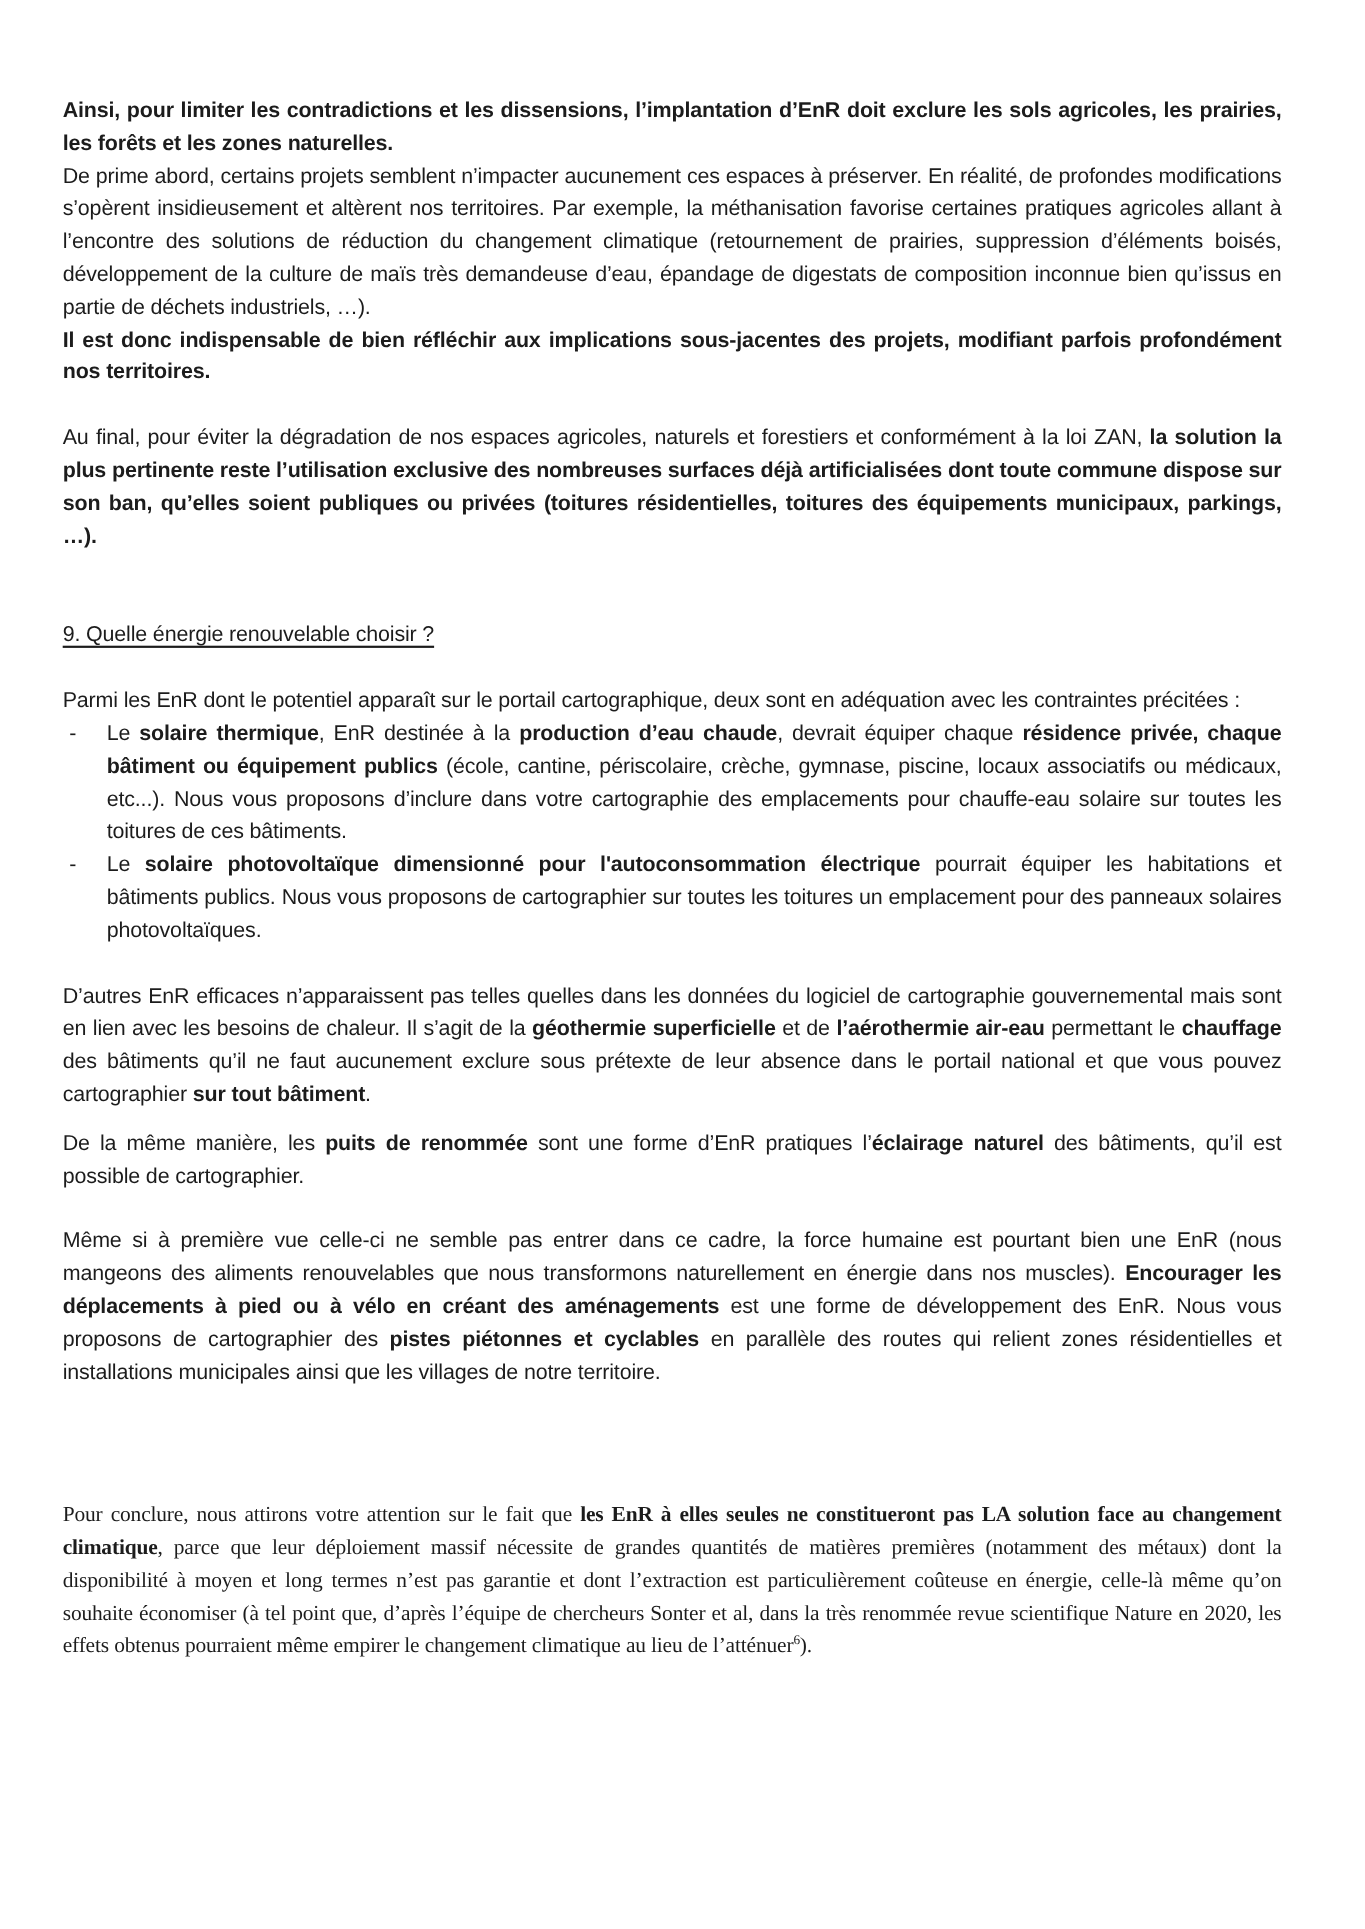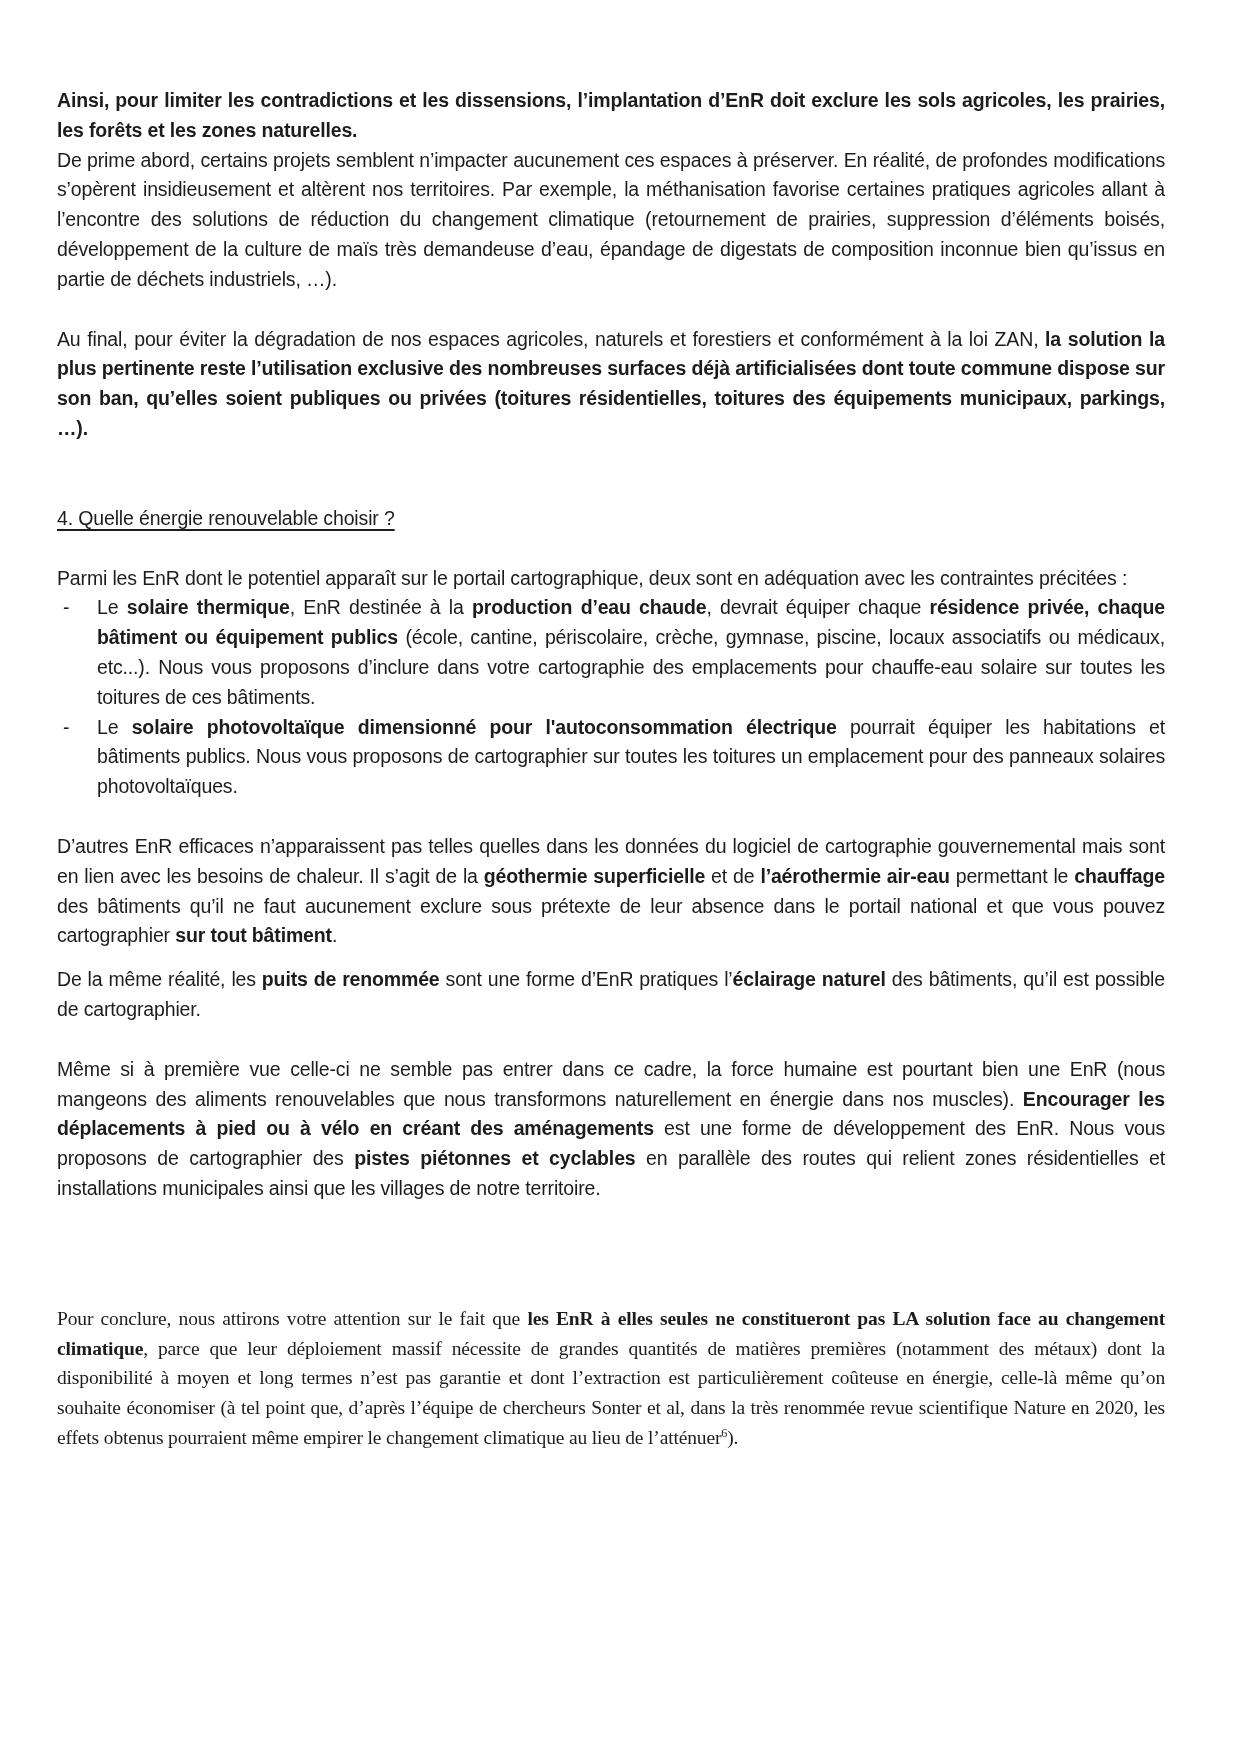--- a/index.html
+++ b/index.html
@@ -64,23 +64,24 @@
   .sp-double { margin-top: 60px; }
   .sp-xlarge { margin-top: 100px; font-family: Liberation Serif, serif; }
 </style>
 </head>
 <body>
 
 <div class="page">
   <div class="doc-body">
       <div class="p sp-none"><span class="run b">Ainsi, pour limiter les contradictions et les dissensions, l’implantation d’EnR doit exclure les sols agricoles, les prairies, les forêts et les zones naturelles.</span></div>
       <div class="p sp-none"><span class="run">De prime abord, certains projets semblent n’impacter aucunement ces espaces à préserver. En réalité, de profondes modifications s’opèrent insidieusement et altèrent nos territoires. Par exemple, la méthanisation favorise certaines pratiques agricoles allant à l’encontre des solutions de réduction du changement climatique (retournement de prairies, suppression d’éléments boisés, développement de la culture de maïs très demandeuse d’eau, épandage de digestats de composition inconnue bien qu’issus en partie de déchets industriels, …).</span></div>
+      <div class="p sp-none"><span class="run b">Il est donc indispensable de bien réfléchir aux implications sous-jacentes des projets, modifiant parfois profondément nos territoires.</span></div>
       <div class="p sp-line"><span class="run">Au final, pour éviter la dégradation de nos espaces agricoles, naturels et forestiers et conformément à la loi ZAN, </span><span class="run b">la solution la plus pertinente reste l’utilisation exclusive des nombreuses surfaces déjà artificialisées dont toute commune dispose sur son ban, qu’elles soient publiques ou privées (toitures résidentielles, toitures des équipements municipaux, parkings, …).</span></div>
-      <div class="heading sp-double"><span class="run u">4. Quelle énergie renouvelable choisir ?</span></div>
+      <div class="heading sp-double"><span class="run u">9. Quelle énergie renouvelable choisir ?</span></div>
       <div class="p sp-line"><span class="run">Parmi les EnR dont le potentiel apparaît sur le portail cartographique, deux sont en adéquation avec les contraintes précitées :</span></div>
       <div class="li sp-none"><span class="li-marker">-</span><span><span class="run">Le </span><span class="run b">solaire thermique</span><span class="run">, EnR destinée à la </span><span class="run b">production d’eau chaude</span><span class="run">, devrait équiper chaque </span><span class="run b">résidence privée, chaque bâtiment ou équipement publics</span><span class="run"> (école, cantine, périscolaire, crèche, gymnase, piscine, locaux associatifs ou médicaux, etc...). Nous vous proposons d’inclure dans votre cartographie des emplacements pour chauffe-eau solaire sur toutes les toitures de ces bâtiments.</span></span></div>
       <div class="li sp-none"><span class="li-marker">-</span><span><span class="run">Le </span><span class="run b">solaire photovoltaïque dimensionné pour l'autoconsommation électrique</span><span class="run"> pourrait équiper les habitations et bâtiments publics. Nous vous proposons de cartographier sur toutes les toitures un emplacement pour des panneaux solaires photovoltaïques.</span></span></div>
       <div class="p sp-line"><span class="run">D’autres EnR efficaces n’apparaissent pas telles quelles dans les données du logiciel de cartographie gouvernemental mais sont en lien avec les besoins de chaleur. Il s’agit de la </span><span class="run b">géothermie superficielle</span><span class="run"> et de </span><span class="run b">l’aérothermie air-eau</span><span class="run"> permettant le </span><span class="run b">chauffage</span><span class="run"> des bâtiments qu’il ne faut aucunement exclure sous prétexte de leur absence dans le portail national et que vous pouvez cartographier </span><span class="run b">sur tout bâtiment</span><span class="run">.</span></div>
-      <div class="p sp-small"><span class="run">De la même réalité, les </span><span class="run b">puits de renommée</span><span class="run"> sont une forme d’EnR pratiques l’</span><span class="run b">éclairage naturel</span><span class="run"> des bâtiments, qu’il est possible de cartographier.</span></div>
+      <div class="p sp-small"><span class="run">De la même manière, les </span><span class="run b">puits de renommée</span><span class="run"> sont une forme d’EnR pratiques l’</span><span class="run b">éclairage naturel</span><span class="run"> des bâtiments, qu’il est possible de cartographier.</span></div>
       <div class="p sp-line"><span class="run">Même si à première vue celle-ci ne semble pas entrer dans ce cadre, la force humaine est pourtant bien une EnR (nous mangeons des aliments renouvelables que nous transformons naturellement en énergie dans nos muscles). </span><span class="run b">Encourager les déplacements à pied ou à vélo en créant des aménagements</span><span class="run"> est une forme de développement des EnR. Nous vous proposons de cartographier des </span><span class="run b">pistes piétonnes et cyclables</span><span class="run"> en parallèle des routes qui relient zones résidentielles et installations municipales ainsi que les villages de notre territoire.</span></div>
       <div class="p sp-xlarge"><span class="run">Pour conclure, nous attirons votre attention sur le fait que </span><span class="run b">les EnR à elles seules ne constitueront pas LA solution face au changement climatique</span><span class="run">, parce que leur déploiement massif nécessite de grandes quantités de matières premières (notamment des métaux) dont la disponibilité à moyen et long termes n’est pas garantie et dont l’extraction est particulièrement coûteuse en énergie, celle-là même qu’on souhaite économiser (à tel point que, d’après l’équipe de chercheurs Sonter et al, dans la très renommée revue scientifique Nature en 2020, les effets obtenus pourraient même empirer le changement climatique au lieu de l’atténuer</span><span class="run sup">6</span><span class="run">).</span></div>
     </div>
 </div>
 
 </body></html>

